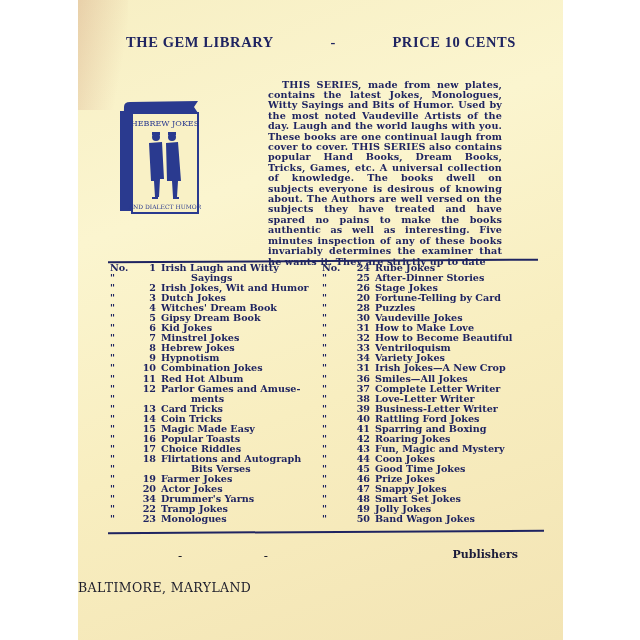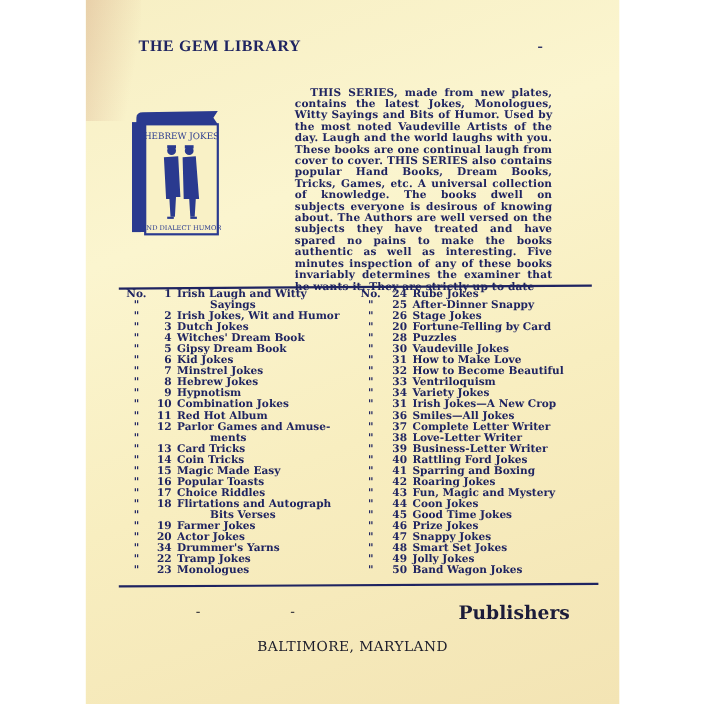--- a/index.html
+++ b/index.html
@@ -38,44 +38,45 @@
     }
     .rule.top { left: 30px; top: 260px; width: 430px; transform: rotate(-0.35deg); }
     .rule.bottom { left: 30px; top: 531px; width: 436px; transform: rotate(-0.3deg); height: 1.5px; }
     .list {
       position: absolute; top: 263px; font-family: "DejaVu Serif", serif; font-weight: bold;
       font-size: 9.6px; line-height: 10.05px; color: #1f2461;
     }
     .list.left { left: 32px; width: 212px; }
     .list.right { left: 244px; width: 200px; }
     .item { display: flex; white-space: nowrap; }
-    .item .prefix { width: 28px; flex: none; text-align: center; }
+    .item .prefix { width: 28px; flex: none; }
     .list.right .item .prefix { width: 30px; }
     .item .num { width: 18px; flex: none; text-align: right; margin-right: 5px; }
     .item .label { flex: 1; white-space: normal; }
     .publisher-row {
       position: absolute; top: 548px; left: 48px; width: 392px;
       display: flex; font-family: "DejaVu Serif", serif; font-size: 12.5px; color: #1c1c2a;
     }
     .publisher-row .name { flex: none; letter-spacing: 0.3px; }
     .publisher-row .dashes { flex: none; margin-left: 52px; width: 90px; display: flex; justify-content: space-between; }
-    .publisher-row .role { margin-left: auto; font-weight: bold; font-size: 17px; color: #1c1c3a; }
+    .publisher-row .role { margin-left: auto; font-weight: bold; font-size: 11px; color: #1c1c3a; }
     .city {
-      position: absolute; top: 580px; left: 0; width: 485px; text-align: center;
+      position: absolute; top: 580px; left: 0; width: 485px; text-align: left;
       font-family: "DejaVu Serif", serif; font-size: 12.5px; letter-spacing: 0.4px; color: #1c1c2a;
     }
   </style>
 </head>
 <body>
 
 <div class="page">
 
   <div class="title-row">
     <span>THE GEM LIBRARY</span>
     <span class="dash">-</span>
+    <span>PRICE 10 CENTS</span>
   </div>
 
   <div class="cover">
     <svg width="83" height="115" viewBox="0 0 83 115" xmlns="http://www.w3.org/2000/svg">
 
       <path d="M6 6 Q6 1 12 1 L80 0 L76 6 L80 12 L14 12 L14 110 L8 110 Q4 110 4 105 Z" fill="#2a3a8f"></path>
       <rect x="2" y="10" width="8" height="100" fill="#2a3a8f"></rect>
 
       <rect x="14" y="12" width="66" height="100" fill="#f9f1c6" stroke="#2a3a8f" stroke-width="2"></rect>
       <text x="47" y="25" text-anchor="middle" font-family="DejaVu Serif, serif" font-size="8" fill="#2a3a8f">HEBREW JOKES</text>
@@ -232,21 +233,21 @@
     </div>
   <div class="list right" id="list-right">
       <div class="item">
         <span class="prefix">No.</span>
         <span class="num">24</span>
         <span class="label"><span>Rube Jokes</span></span>
       </div>
       <div class="item">
         <span class="prefix">"</span>
         <span class="num">25</span>
-        <span class="label"><span>After-Dinner Snappy</span></span>
+        <span class="label"><span>After-Dinner Stories</span></span>
       </div>
       <div class="item">
         <span class="prefix">"</span>
         <span class="num">26</span>
         <span class="label"><span>Stage Jokes</span></span>
       </div>
       <div class="item">
         <span class="prefix">"</span>
         <span class="num">20</span>
         <span class="label"><span>Fortune-Telling by Card</span></span>

